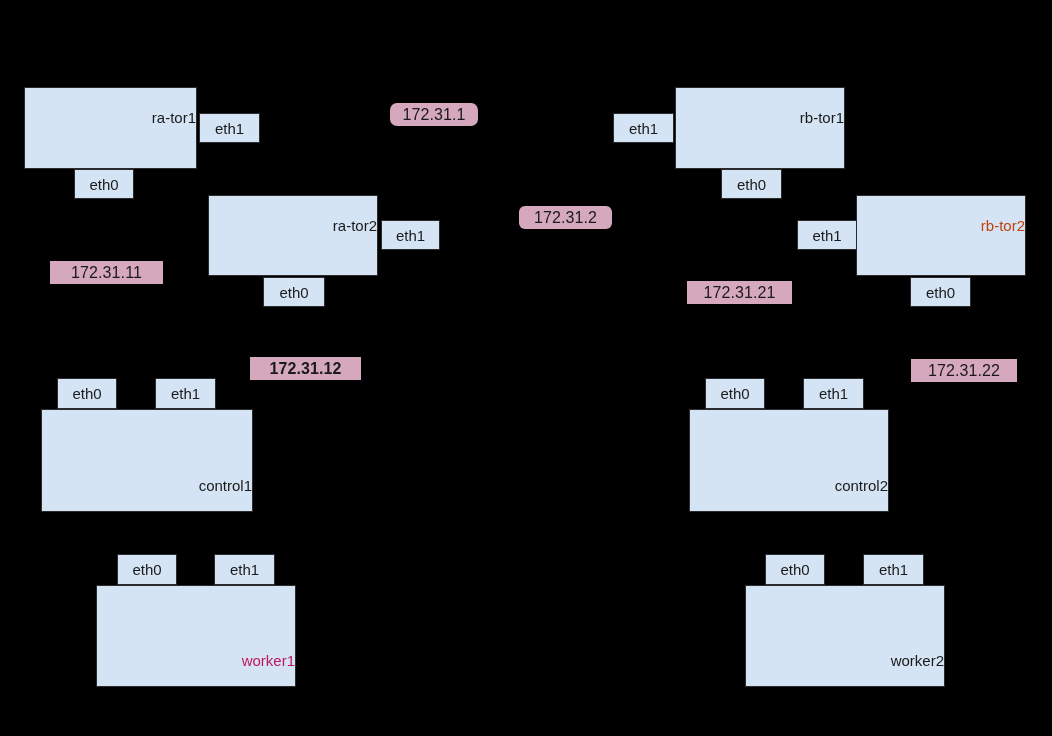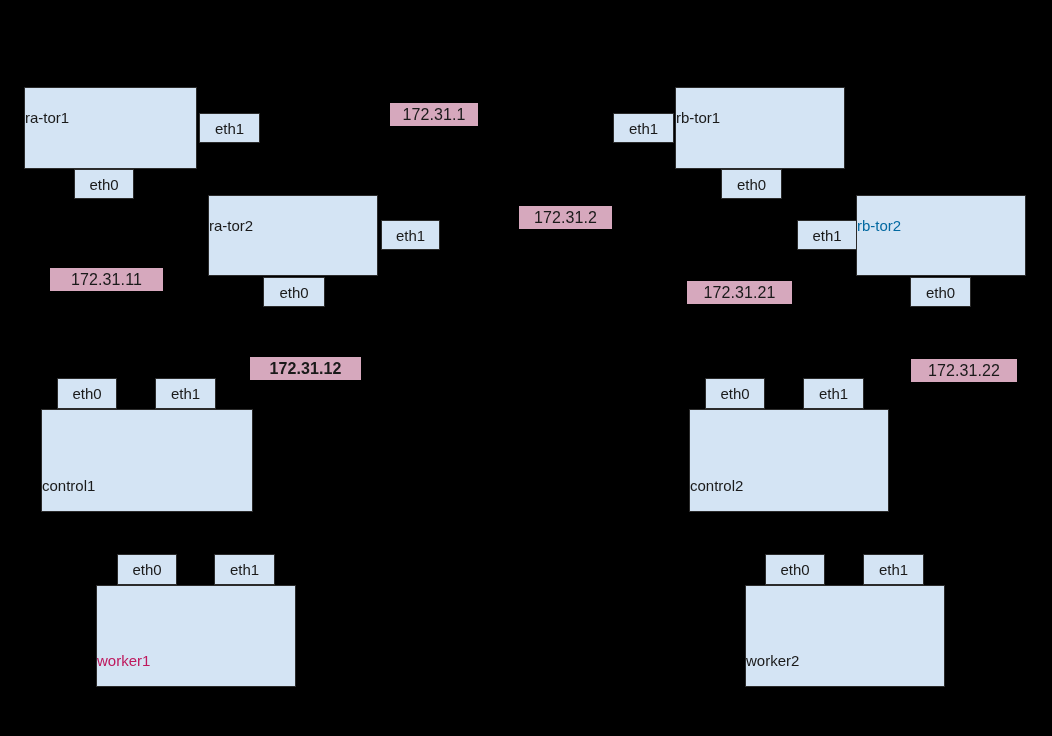--- a/index.html
+++ b/index.html
@@ -23,21 +23,21 @@
     background: #d4e4f4;
     border: 1px solid #2b2b2b;
     color: #1a1a1a;
     font-size: 15px;
     line-height: 1;
   }
   .node .node-label {
     position: absolute;
     left: 0;
     right: 0;
-    text-align: left;
+    text-align: right;
     white-space: nowrap;
   }
   
   .node.label-top .node-label {
     top: 22px;
   }
   
   .node.label-low .node-label {
     bottom: 18px;
   }
@@ -74,21 +74,21 @@
 <div id="canvas" style="background: rgb(0, 0, 0);">
     <div class="node label-top" style="left: 24px; top: 87px; width: 173px; height: 82px; background: rgb(212, 228, 244); border-color: rgb(43, 43, 43); color: rgb(26, 26, 26);">
       <span class="node-label">ra-tor1</span>
     </div>
     <div class="node label-top" style="left: 208px; top: 195px; width: 170px; height: 81px; background: rgb(212, 228, 244); border-color: rgb(43, 43, 43); color: rgb(26, 26, 26);">
       <span class="node-label">ra-tor2</span>
     </div>
     <div class="node label-top" style="left: 675px; top: 87px; width: 170px; height: 82px; background: rgb(212, 228, 244); border-color: rgb(43, 43, 43); color: rgb(26, 26, 26); text-decoration: underline;">
       <span class="node-label">rb-tor1</span>
     </div>
-    <div class="node label-top" style="left: 856px; top: 195px; width: 170px; height: 81px; background: rgb(212, 228, 244); border-color: rgb(43, 43, 43); color: #0369a1;">
+    <div class="node label-top" style="left: 856px; top: 195px; width: 170px; height: 81px; background: rgb(212, 228, 244); border-color: rgb(43, 43, 43); color: #c2410c;">
       <span class="node-label">rb-tor2</span>
     </div>
     <div class="node label-low" style="left: 41px; top: 409px; width: 212px; height: 103px; background: rgb(212, 228, 244); border-color: rgb(43, 43, 43); color: rgb(26, 26, 26);">
       <span class="node-label">control1</span>
     </div>
     <div class="node label-low" style="left: 689px; top: 409px; width: 200px; height: 103px; background: rgb(212, 228, 244); border-color: rgb(43, 43, 43); color: rgb(26, 26, 26);">
       <span class="node-label">control2</span>
     </div>
     <div class="node label-low" style="left: 96px; top: 585px; width: 200px; height: 102px; background: rgb(212, 228, 244); border-color: rgb(43, 43, 43); color: #be185d;">
       <span class="node-label">worker1</span>
@@ -105,19 +105,19 @@
     <div class="iface" style="left: 797px; top: 220px; width: 60px; height: 30px; background: rgb(212, 228, 244); border-color: rgb(43, 43, 43); color: rgb(26, 26, 26);">eth1</div>
     <div class="iface" style="left: 910px; top: 277px; width: 61px; height: 30px; background: rgb(212, 228, 244); border-color: rgb(43, 43, 43); color: rgb(26, 26, 26);">eth0</div>
     <div class="iface" style="left: 57px; top: 378px; width: 60px; height: 31px; background: rgb(212, 228, 244); border-color: rgb(43, 43, 43); color: rgb(26, 26, 26);">eth0</div>
     <div class="iface" style="left: 155px; top: 378px; width: 61px; height: 31px; background: rgb(212, 228, 244); border-color: rgb(43, 43, 43); color: rgb(26, 26, 26);">eth1</div>
     <div class="iface" style="left: 705px; top: 378px; width: 60px; height: 31px; background: rgb(212, 228, 244); border-color: rgb(43, 43, 43); color: rgb(26, 26, 26);">eth0</div>
     <div class="iface" style="left: 803px; top: 378px; width: 61px; height: 31px; background: rgb(212, 228, 244); border-color: rgb(43, 43, 43); color: rgb(26, 26, 26);">eth1</div>
     <div class="iface" style="left: 117px; top: 554px; width: 60px; height: 31px; background: rgb(212, 228, 244); border-color: rgb(43, 43, 43); color: rgb(26, 26, 26);">eth0</div>
     <div class="iface" style="left: 214px; top: 554px; width: 61px; height: 31px; background: rgb(212, 228, 244); border-color: rgb(43, 43, 43); color: rgb(26, 26, 26);">eth1</div>
     <div class="iface" style="left: 765px; top: 554px; width: 60px; height: 31px; background: rgb(212, 228, 244); border-color: rgb(43, 43, 43); color: rgb(26, 26, 26);">eth0</div>
     <div class="iface" style="left: 863px; top: 554px; width: 61px; height: 31px; background: rgb(212, 228, 244); border-color: rgb(43, 43, 43); color: rgb(26, 26, 26);">eth1</div>
-    <div class="netlabel" style="left: 390px; top: 103px; width: 88px; height: 23px; background: rgb(214, 168, 189); color: rgb(26, 26, 26);">172.31.1</div>
-    <div class="netlabel" style="left: 519px; top: 206px; width: 93px; height: 23px; background: rgb(214, 168, 189); color: rgb(26, 26, 26);">172.31.2</div>
-    <div class="netlabel" style="left: 50px; top: 268px; width: 113px; height: 23px; background: rgb(214, 168, 189); color: rgb(26, 26, 26);">172.31.11</div>
+    <div class="netlabel" style="left: 390px; top: 103px; width: 88px; height: 23px; background: rgb(214, 168, 189); color: rgb(26, 26, 26); border-radius: 7px;">172.31.1</div>
+    <div class="netlabel" style="left: 519px; top: 206px; width: 93px; height: 23px; background: rgb(214, 168, 189); color: rgb(26, 26, 26); border-radius: 6px;">172.31.2</div>
+    <div class="netlabel" style="left: 50px; top: 261px; width: 113px; height: 23px; background: rgb(214, 168, 189); color: rgb(26, 26, 26);">172.31.11</div>
     <div class="netlabel" style="left: 250px; top: 357px; width: 111px; height: 23px; background: rgb(214, 168, 189); color: rgb(26, 26, 26); font-weight: bold;">172.31.12</div>
     <div class="netlabel" style="left: 687px; top: 281px; width: 105px; height: 23px; background: rgb(214, 168, 189); color: rgb(26, 26, 26);">172.31.21</div>
     <div class="netlabel" style="left: 911px; top: 359px; width: 106px; height: 23px; background: rgb(214, 168, 189); color: rgb(26, 26, 26);">172.31.22</div>
   </div>
 
 </body></html>

